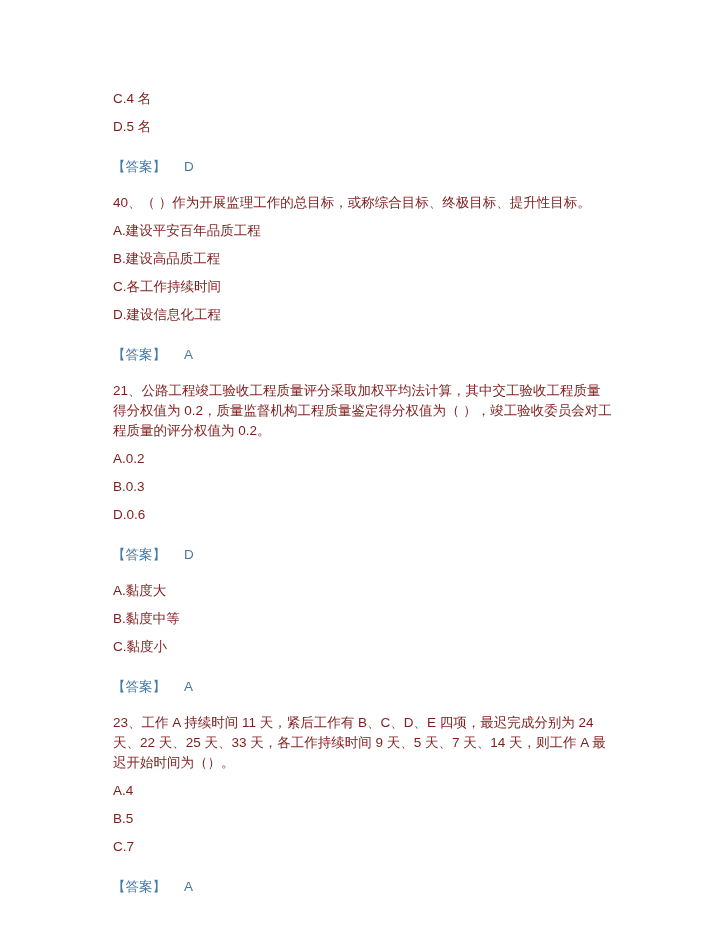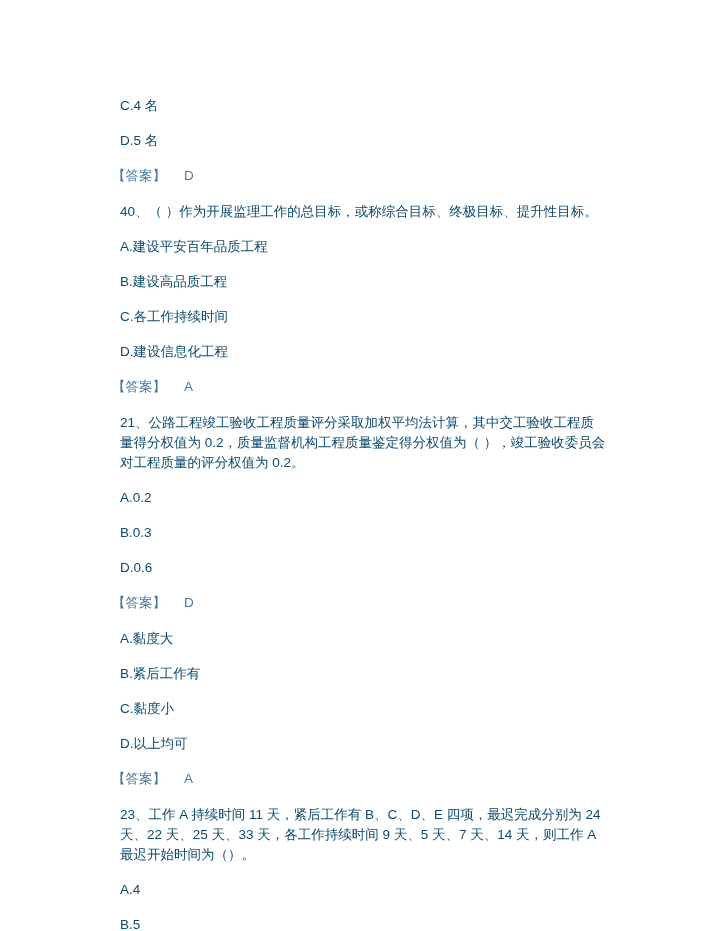--- a/index.html
+++ b/index.html
@@ -19,26 +19,26 @@
   }
   .content {
     box-sizing: border-box;
     padding: 81px 99px 0 105px;
     width: 720px;
   }
   .question-block {
     margin: 0;
   }
   .stem, .option {
-    margin: 15px;
-    color: #0c4a6e;
+    margin: 8px;
+    color: #7f1d1d;
     word-break: break-all;
   }
   .answer-row {
-    margin: 12px 0 16px 0;
+    margin: 20px 0 16px 0;
     padding-left: 7px;
     color: #4679a6;
   }
   .answer-value {
     margin-left: 18px;
     color: #4679a6;
   }
 </style>
 </head>
 <body>
@@ -69,23 +69,22 @@
     <p class="option">A.0.2</p>
     <p class="option">B.0.3</p>
     <p class="option">D.0.6</p>
     <div class="answer-row">
       <span class="answer-label">【答案】</span><span class="answer-value">D</span>
     </div>
   </section>
 
   <section class="question-block">
     <p class="option">A.黏度大</p>
-    <p class="option">B.紧后工作有</p>
+    <p class="option">B.黏度中等</p>
     <p class="option">C.黏度小</p>
-    <p class="option">D.以上均可</p>
     <div class="answer-row">
       <span class="answer-label">【答案】</span><span class="answer-value">A</span>
     </div>
   </section>
 
   <section class="question-block">
     <p class="stem">23、工作 A 持续时间 11 天，紧后工作有 B、C、D、E 四项，最迟完成分别为 24 天、22 天、25 天、33 天，各工作持续时间 9 天、5 天、7 天、14 天，则工作 A 最迟开始时间为（）。</p>
     <p class="option">A.4</p>
     <p class="option">B.5</p>
     <p class="option">C.7</p>

